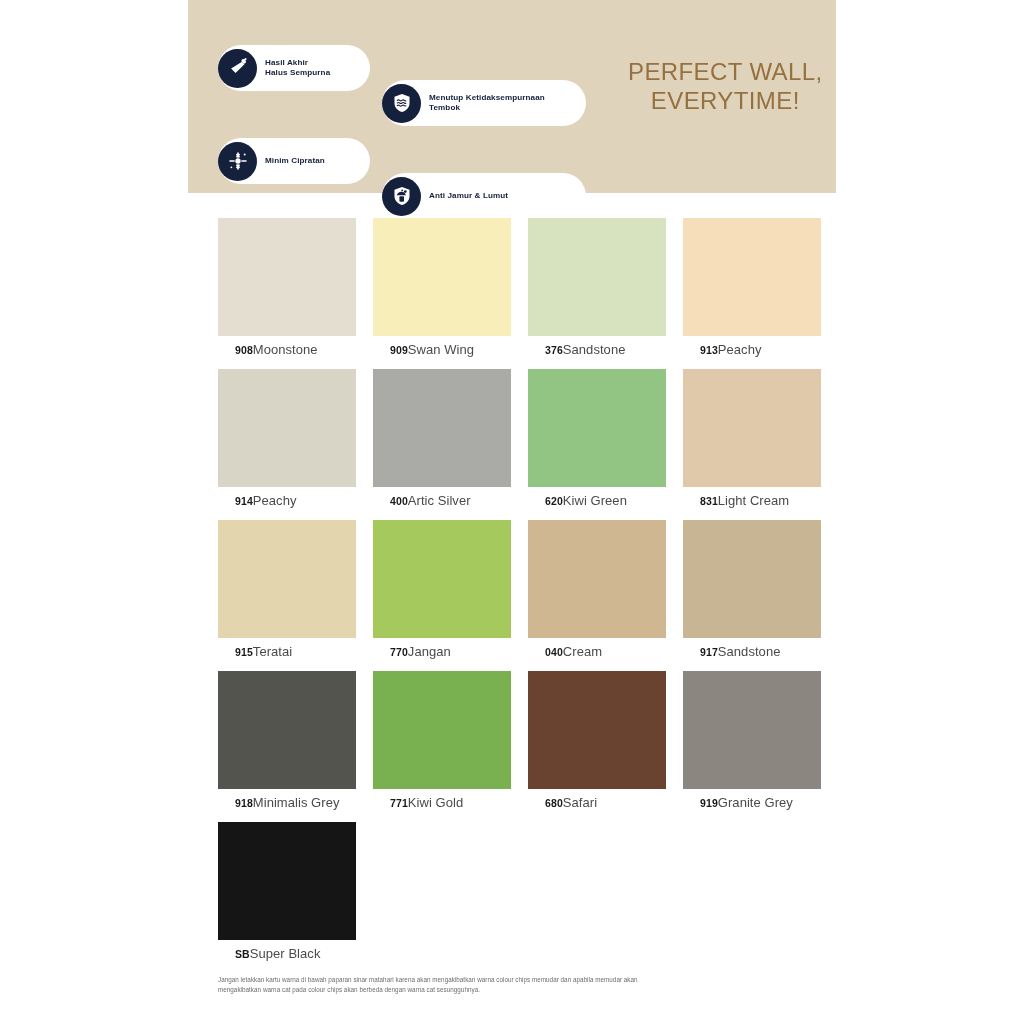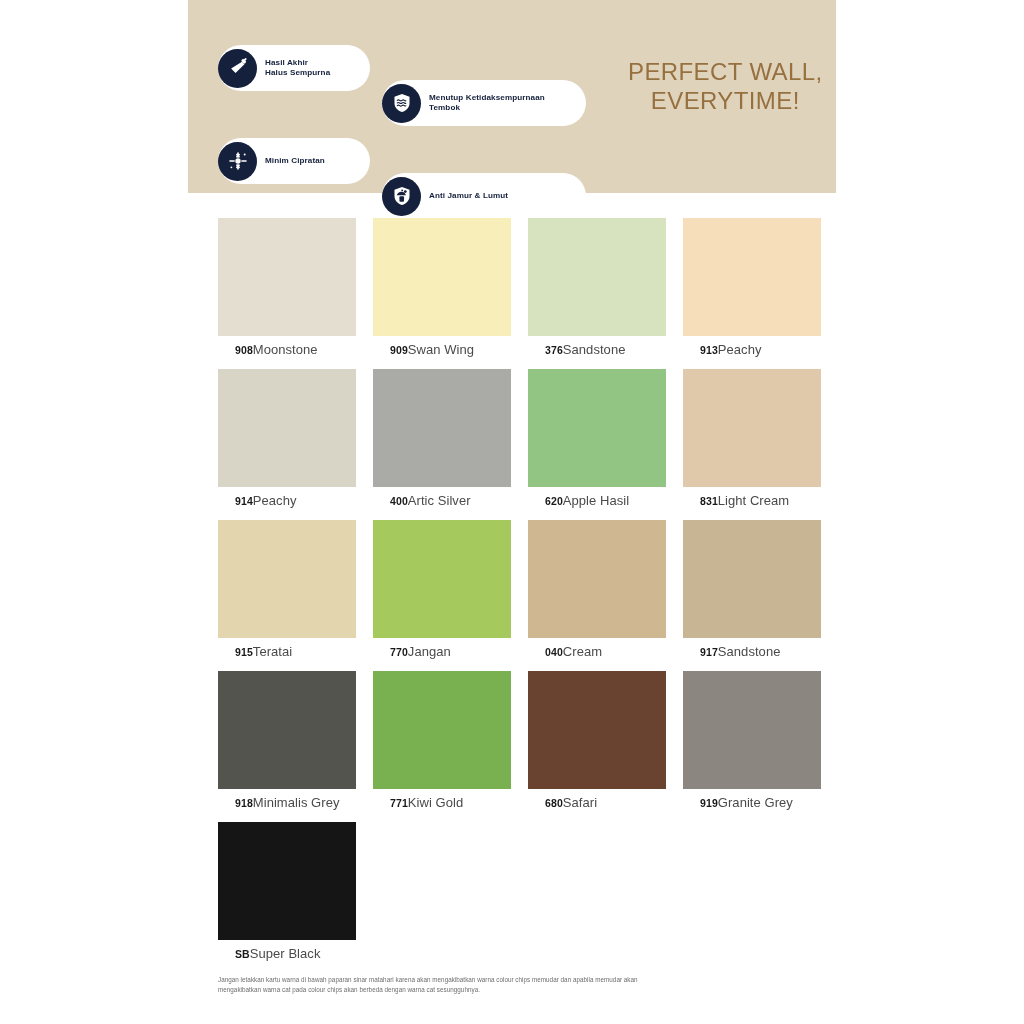--- a/index.html
+++ b/index.html
@@ -273,21 +273,21 @@
           <div class="chip" style="background: rgb(170, 170, 167);"></div>
           <div class="chip-meta">
             <span class="chip-code">400</span>
             <span class="chip-name">Artic Silver</span>
           </div>
         </div>
         <div class="cell">
           <div class="chip" style="background: rgb(146, 196, 132);"></div>
           <div class="chip-meta">
             <span class="chip-code">620</span>
-            <span class="chip-name">Apple Hasil</span>
+            <span class="chip-name">Kiwi Green</span>
           </div>
         </div>
         <div class="cell">
           <div class="chip" style="background: rgb(224, 201, 171);"></div>
           <div class="chip-meta">
             <span class="chip-code">831</span>
             <span class="chip-name">Light Cream</span>
           </div>
         </div>
         <div class="cell">

